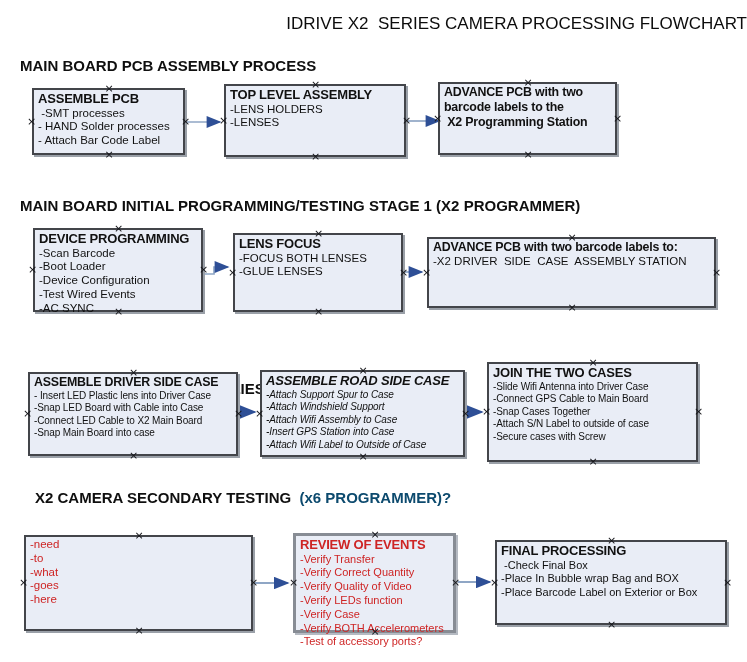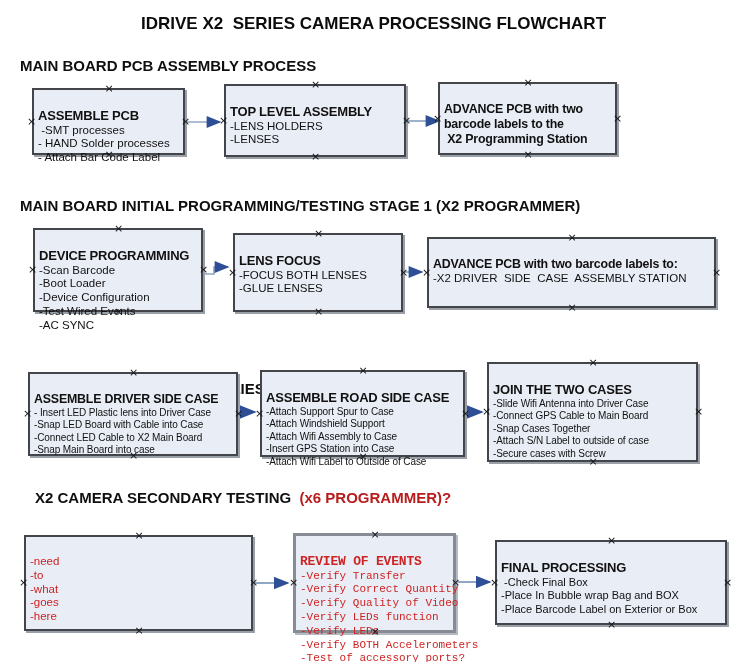--- a/index.html
+++ b/index.html
@@ -1,31 +1,31 @@
 <!DOCTYPE html>
 <html><head>
 <meta charset="utf-8">
 <style>
   html,body{margin:0;padding:0;background:#ffffff;}
   #canvas{
     position:relative;width:747px;height:662px;background:#ffffff;overflow:hidden;
     font-family:"Liberation Sans",sans-serif;color:#111;
   }
   .main-title{
-    position:absolute;top:14px;left:0;width:100%;text-align:center;
-    font-size:17px;font-weight:bold;white-space:pre;color:#0c0c0c;
+    position:absolute;top:14px;left:0;width:100%;text-align:right;
+    font-size:17px;font-weight:normal;white-space:pre;color:#0c0c0c;
   }
   .sec{
     position:absolute;font-weight:bold;font-size:15px;color:#0f0f0f;white-space:pre;
   }
-  .sec .red-part{color:#b91c1c;margin-top:13px;}
+  .sec .red-part{color:#0c4a6e;margin-top:13px;}
   .fbox{
     position:absolute;box-sizing:border-box;background:#e9edf6;
     border:2px solid #43454a;box-shadow:2px 2px 0 #9aa0a8;
-    padding:18px 4px;
+    padding:1px 4px;
   }
   .fbox--gray{border:3px solid #878c94;box-shadow:2px 2px 0 #b5bac2;}
   .bt{font-size:13px;font-weight:bold;letter-spacing:-0.2px;white-space:pre-wrap;line-height:1.2;}
   .ts .bt{font-size:12.4px;}
   .bi{font-size:11.5px;line-height:13.8px;white-space:pre;}
   .fs10 .bi{font-size:10px;line-height:12.5px;letter-spacing:-0.1px;}
   .fs11 .bi{font-size:11px;line-height:13.8px;}
   .red .bt,.red .bi{color:#ce2424;}
   .h{position:absolute;width:9px;height:9px;text-align:center;
      font:400 11px/9px "DejaVu Sans",sans-serif;color:#15161a;}
@@ -132,21 +132,21 @@
       <span class="h h-b"></span>
       <span class="h h-l"></span>
       <span class="h h-r"></span>
     <div class="bt">ASSEMBLE DRIVER SIDE CASE</div>
     <div class="bi">- Insert LED Plastic lens into Driver Case</div>
     <div class="bi">-Snap LED Board with Cable into Case</div>
     <div class="bi">-Connect LED Cable to X2 Main Board</div>
     <div class="bi">-Snap Main Board into case</div>
   </div>
 
-  <div class="fbox fs10" style="left:260px;top:370px;width:205px;height:87px;">
+  <div class="fbox fs10" style="left:260px;top:370px;width:205px;height:87px;font-style:italic;">
     <span class="h h-t"></span>
       <span class="h h-b"></span>
       <span class="h h-l"></span>
       <span class="h h-r"></span>
     <div class="bt">ASSEMBLE ROAD SIDE CASE</div>
     <div class="bi">-Attach Support Spur to Case</div>
     <div class="bi">-Attach Windshield Support</div>
     <div class="bi">-Attach Wifi Assembly to Case</div>
     <div class="bi">-Insert GPS Station into Case</div>
     <div class="bi">-Attach Wifi Label to Outside of Case</div>
@@ -170,31 +170,31 @@
       <span class="h h-b"></span>
       <span class="h h-l"></span>
       <span class="h h-r"></span>
     <div class="bi">-need</div>
     <div class="bi">-to</div>
     <div class="bi">-what</div>
     <div class="bi">-goes</div>
     <div class="bi">-here</div>
   </div>
 
-  <div class="fbox fbox--gray red fs11" style="left:293px;top:533px;width:163px;height:100px;font-family:Liberation Mono, monospace;">
+  <div class="fbox fbox--gray red fs11" style="left:293px;top:533px;width:163px;height:100px;">
     <span class="h h-t"></span>
       <span class="h h-b"></span>
       <span class="h h-l"></span>
       <span class="h h-r"></span>
     <div class="bt">REVIEW OF EVENTS</div>
     <div class="bi">-Verify Transfer</div>
     <div class="bi">-Verify Correct Quantity</div>
     <div class="bi">-Verify Quality of Video</div>
     <div class="bi">-Verify LEDs function</div>
-    <div class="bi">-Verify LEDs</div>
+    <div class="bi">-Verify Case</div>
     <div class="bi">-Verify BOTH Accelerometers</div>
     <div class="bi">-Test of accessory ports?</div>
   </div>
 
   <div class="fbox fs11" style="left:495px;top:540px;width:232px;height:85px;">
     <span class="h h-t"></span>
       <span class="h h-b"></span>
       <span class="h h-l"></span>
       <span class="h h-r"></span>
     <div class="bt">FINAL PROCESSING</div>

